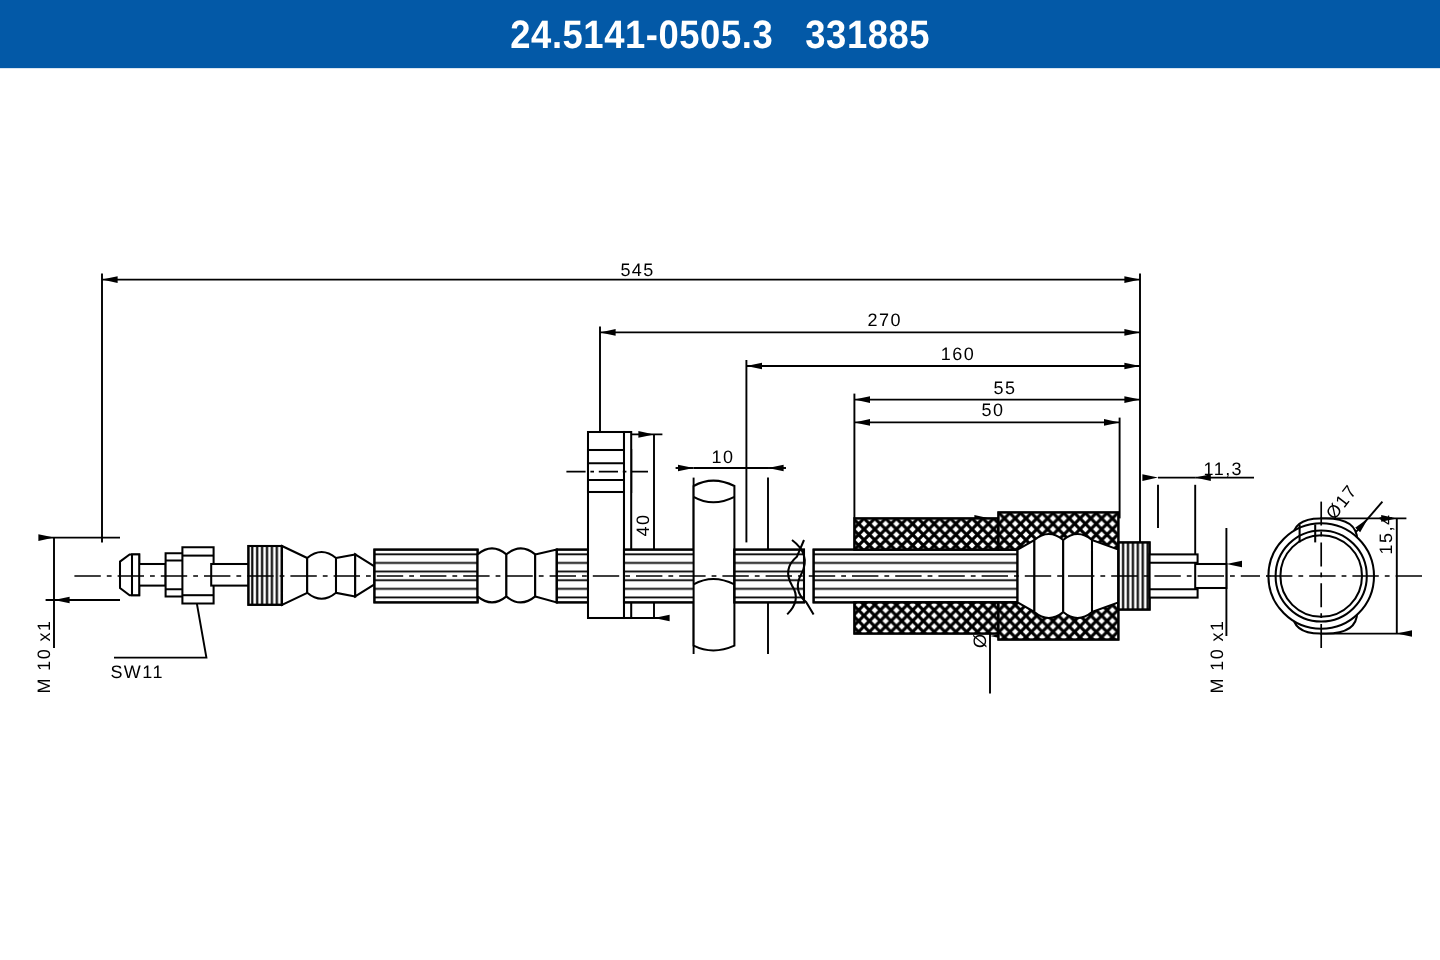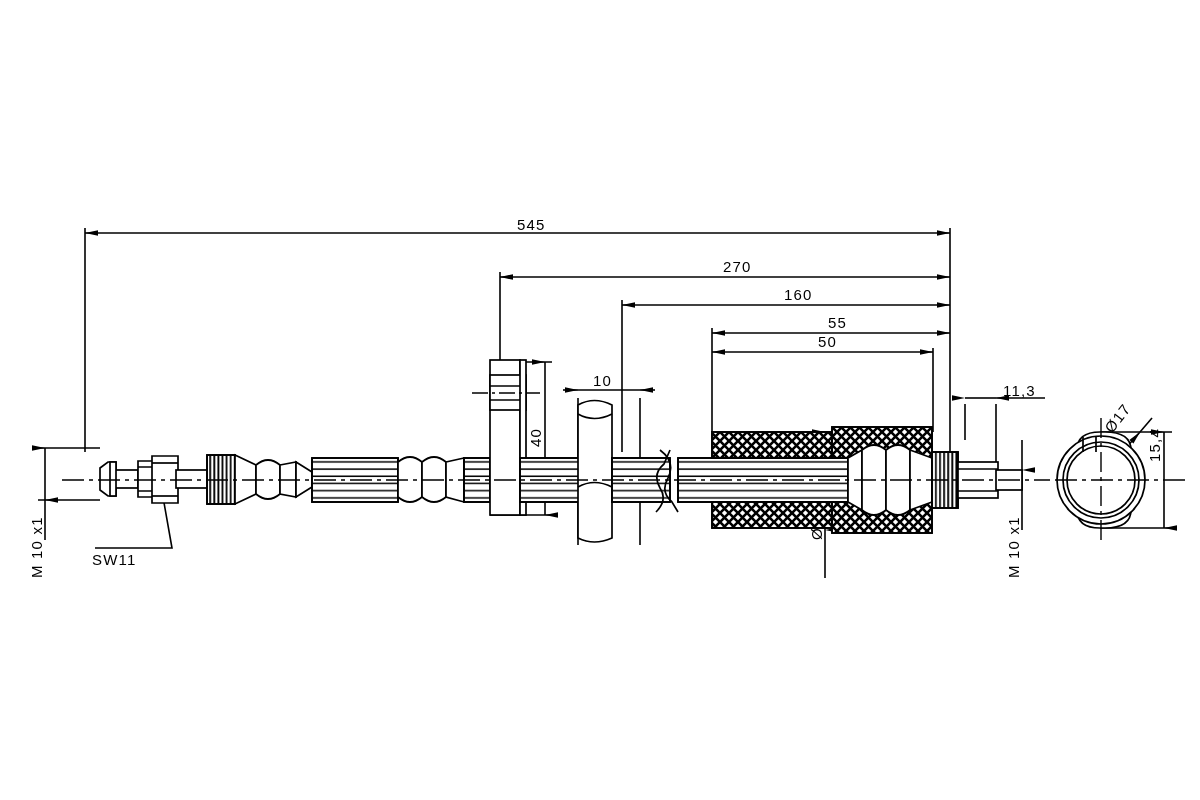--- a/index.html
+++ b/index.html
@@ -63,20 +63,23 @@
     font-size: 15px;
     fill: #000000;
     letter-spacing: 1.2px;
   }
 </style>
 </head>
 <body>
 
 <div id="page">
 
+  <div id="header-banner" style="background: rgb(3, 89, 167);">
+    <div id="header-title" style="color: rgb(255, 255, 255);">24.5141-0505.3   331885</div>
+  </div>
 
   <div id="drawing-area">
 
     <svg id="drawing-svg" viewBox="0 0 1200 800" xmlns="http://www.w3.org/2000/svg">
       <defs>
         <marker id="arrR" markerWidth="14" markerHeight="8" refX="13" refY="4" orient="auto" markerUnits="userSpaceOnUse">
           <path d="M0,1.2 L13,4 L0,6.8 Z" fill="#000"></path>
         </marker>
         <marker id="arrL" markerWidth="14" markerHeight="8" refX="1" refY="4" orient="auto" markerUnits="userSpaceOnUse">
           <path d="M14,1.2 L1,4 L14,6.8 Z" fill="#000"></path>

